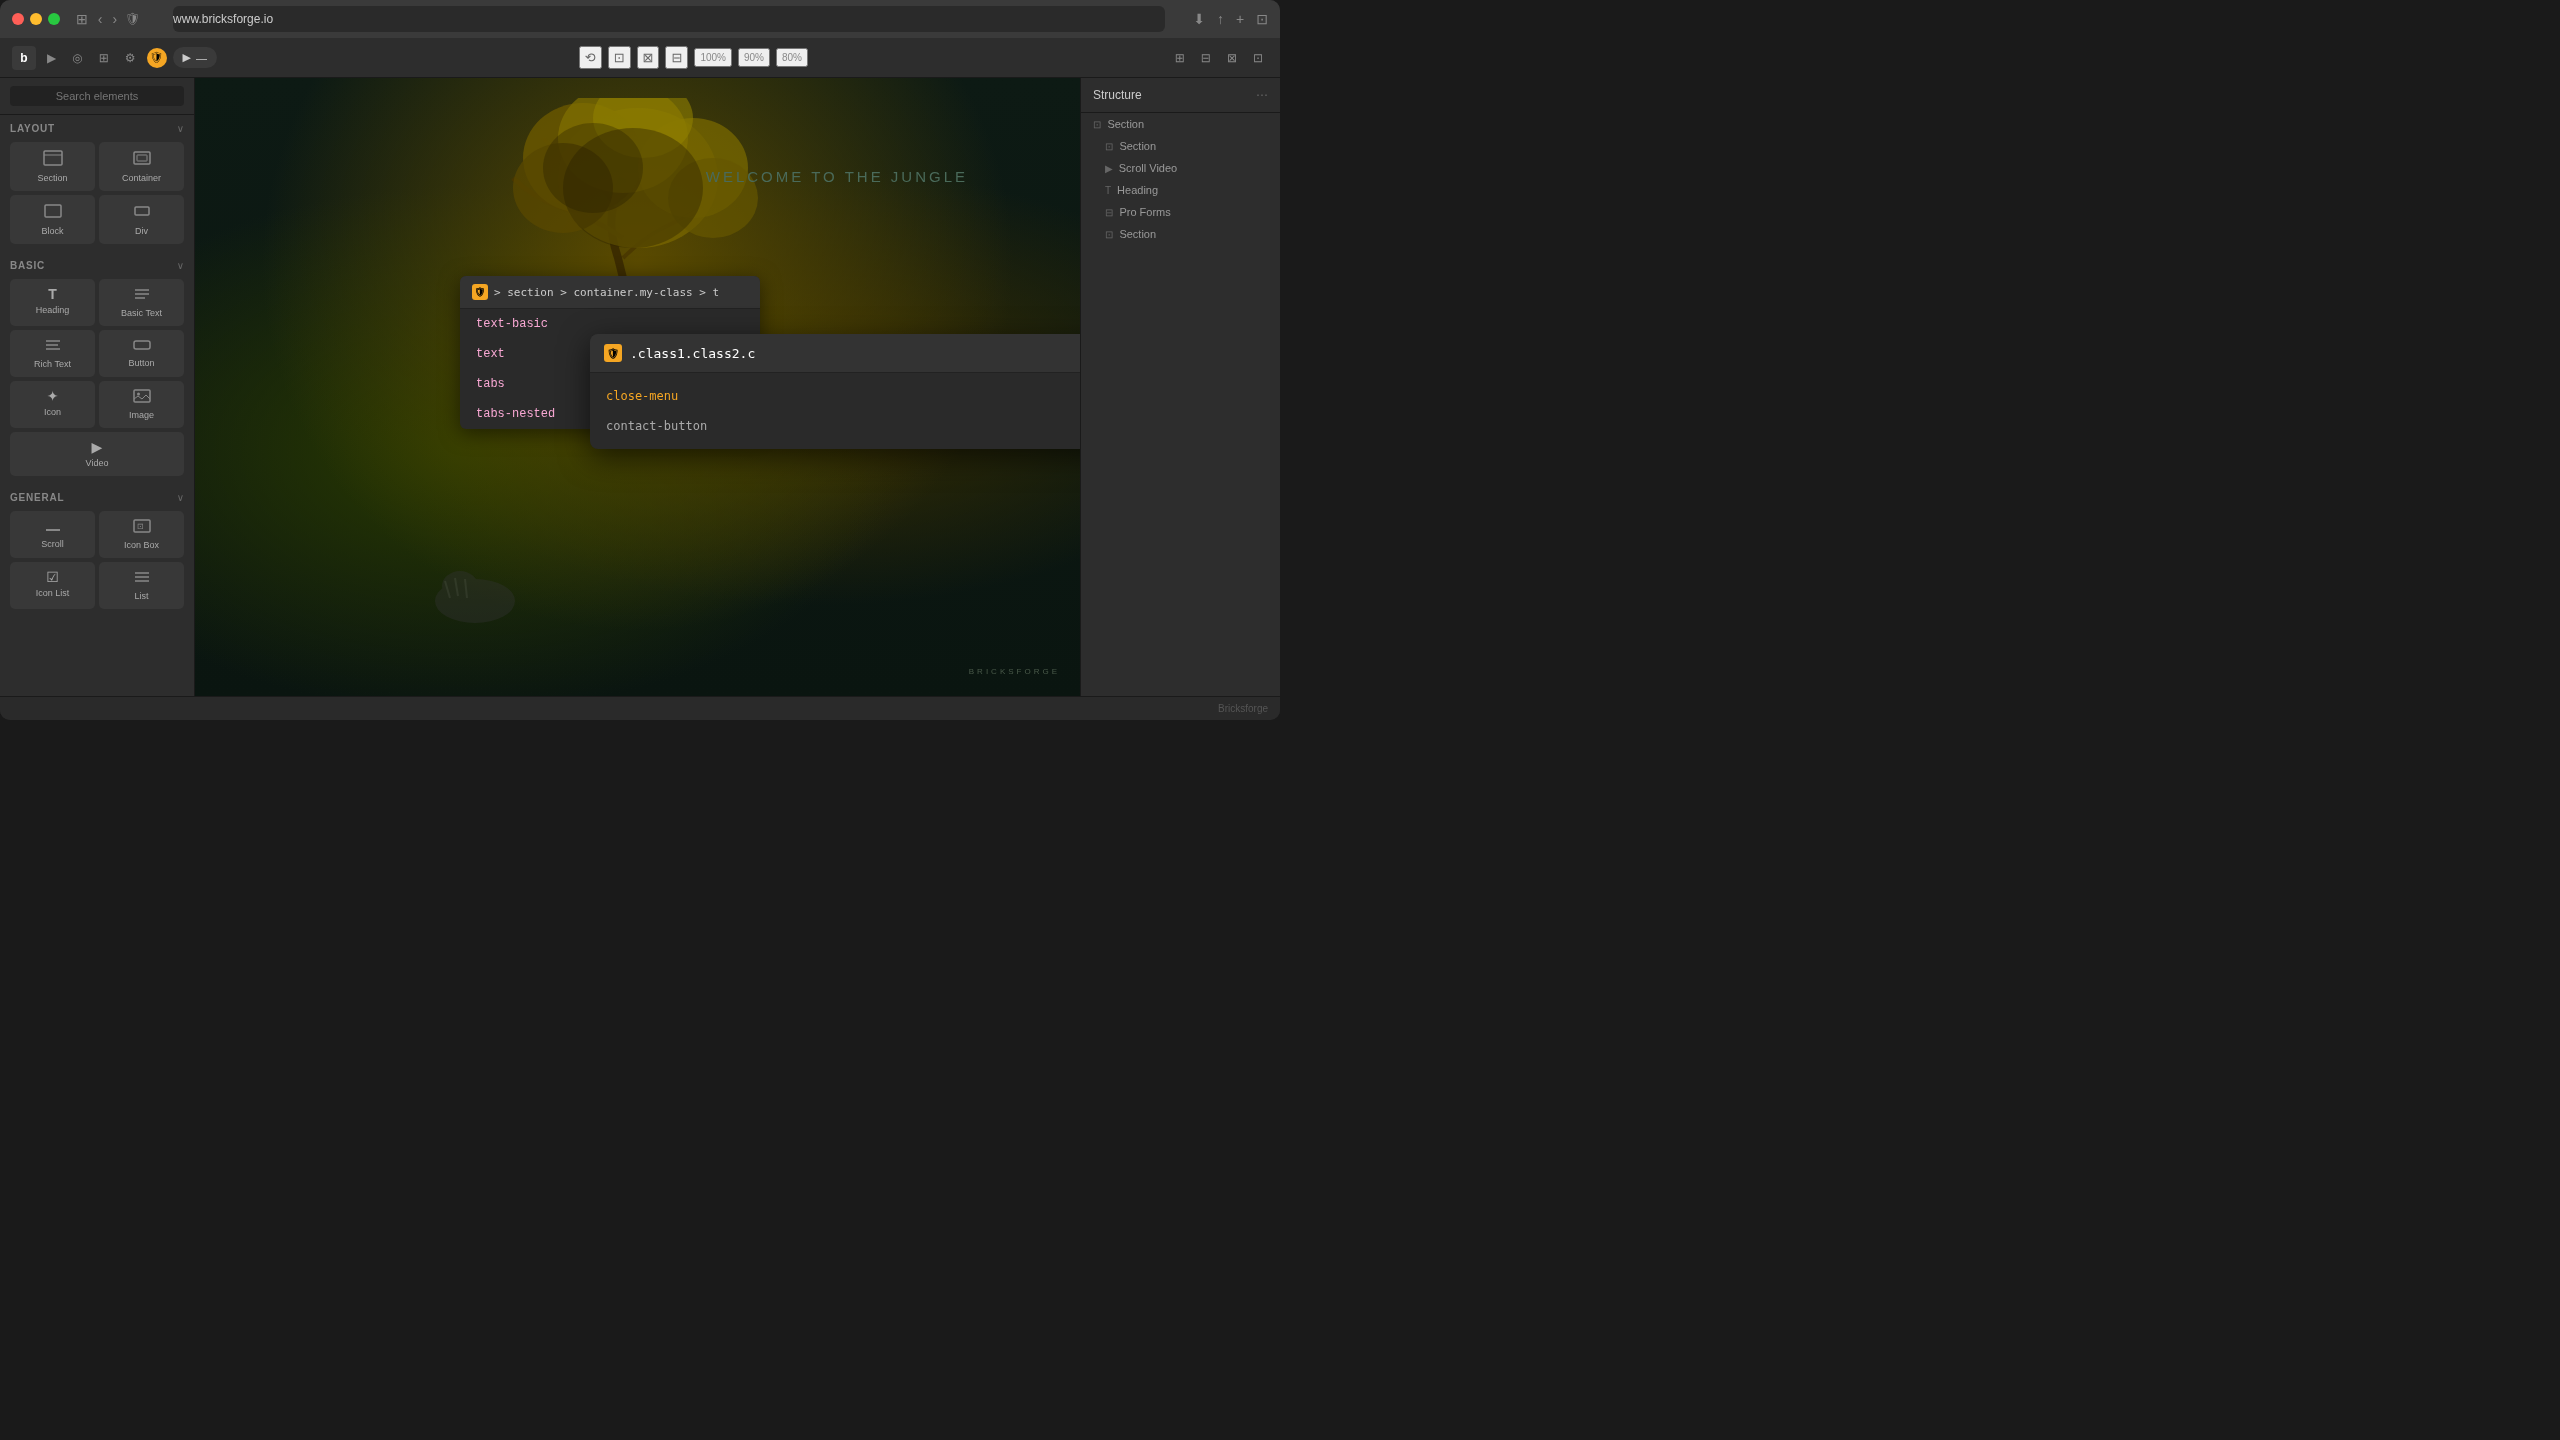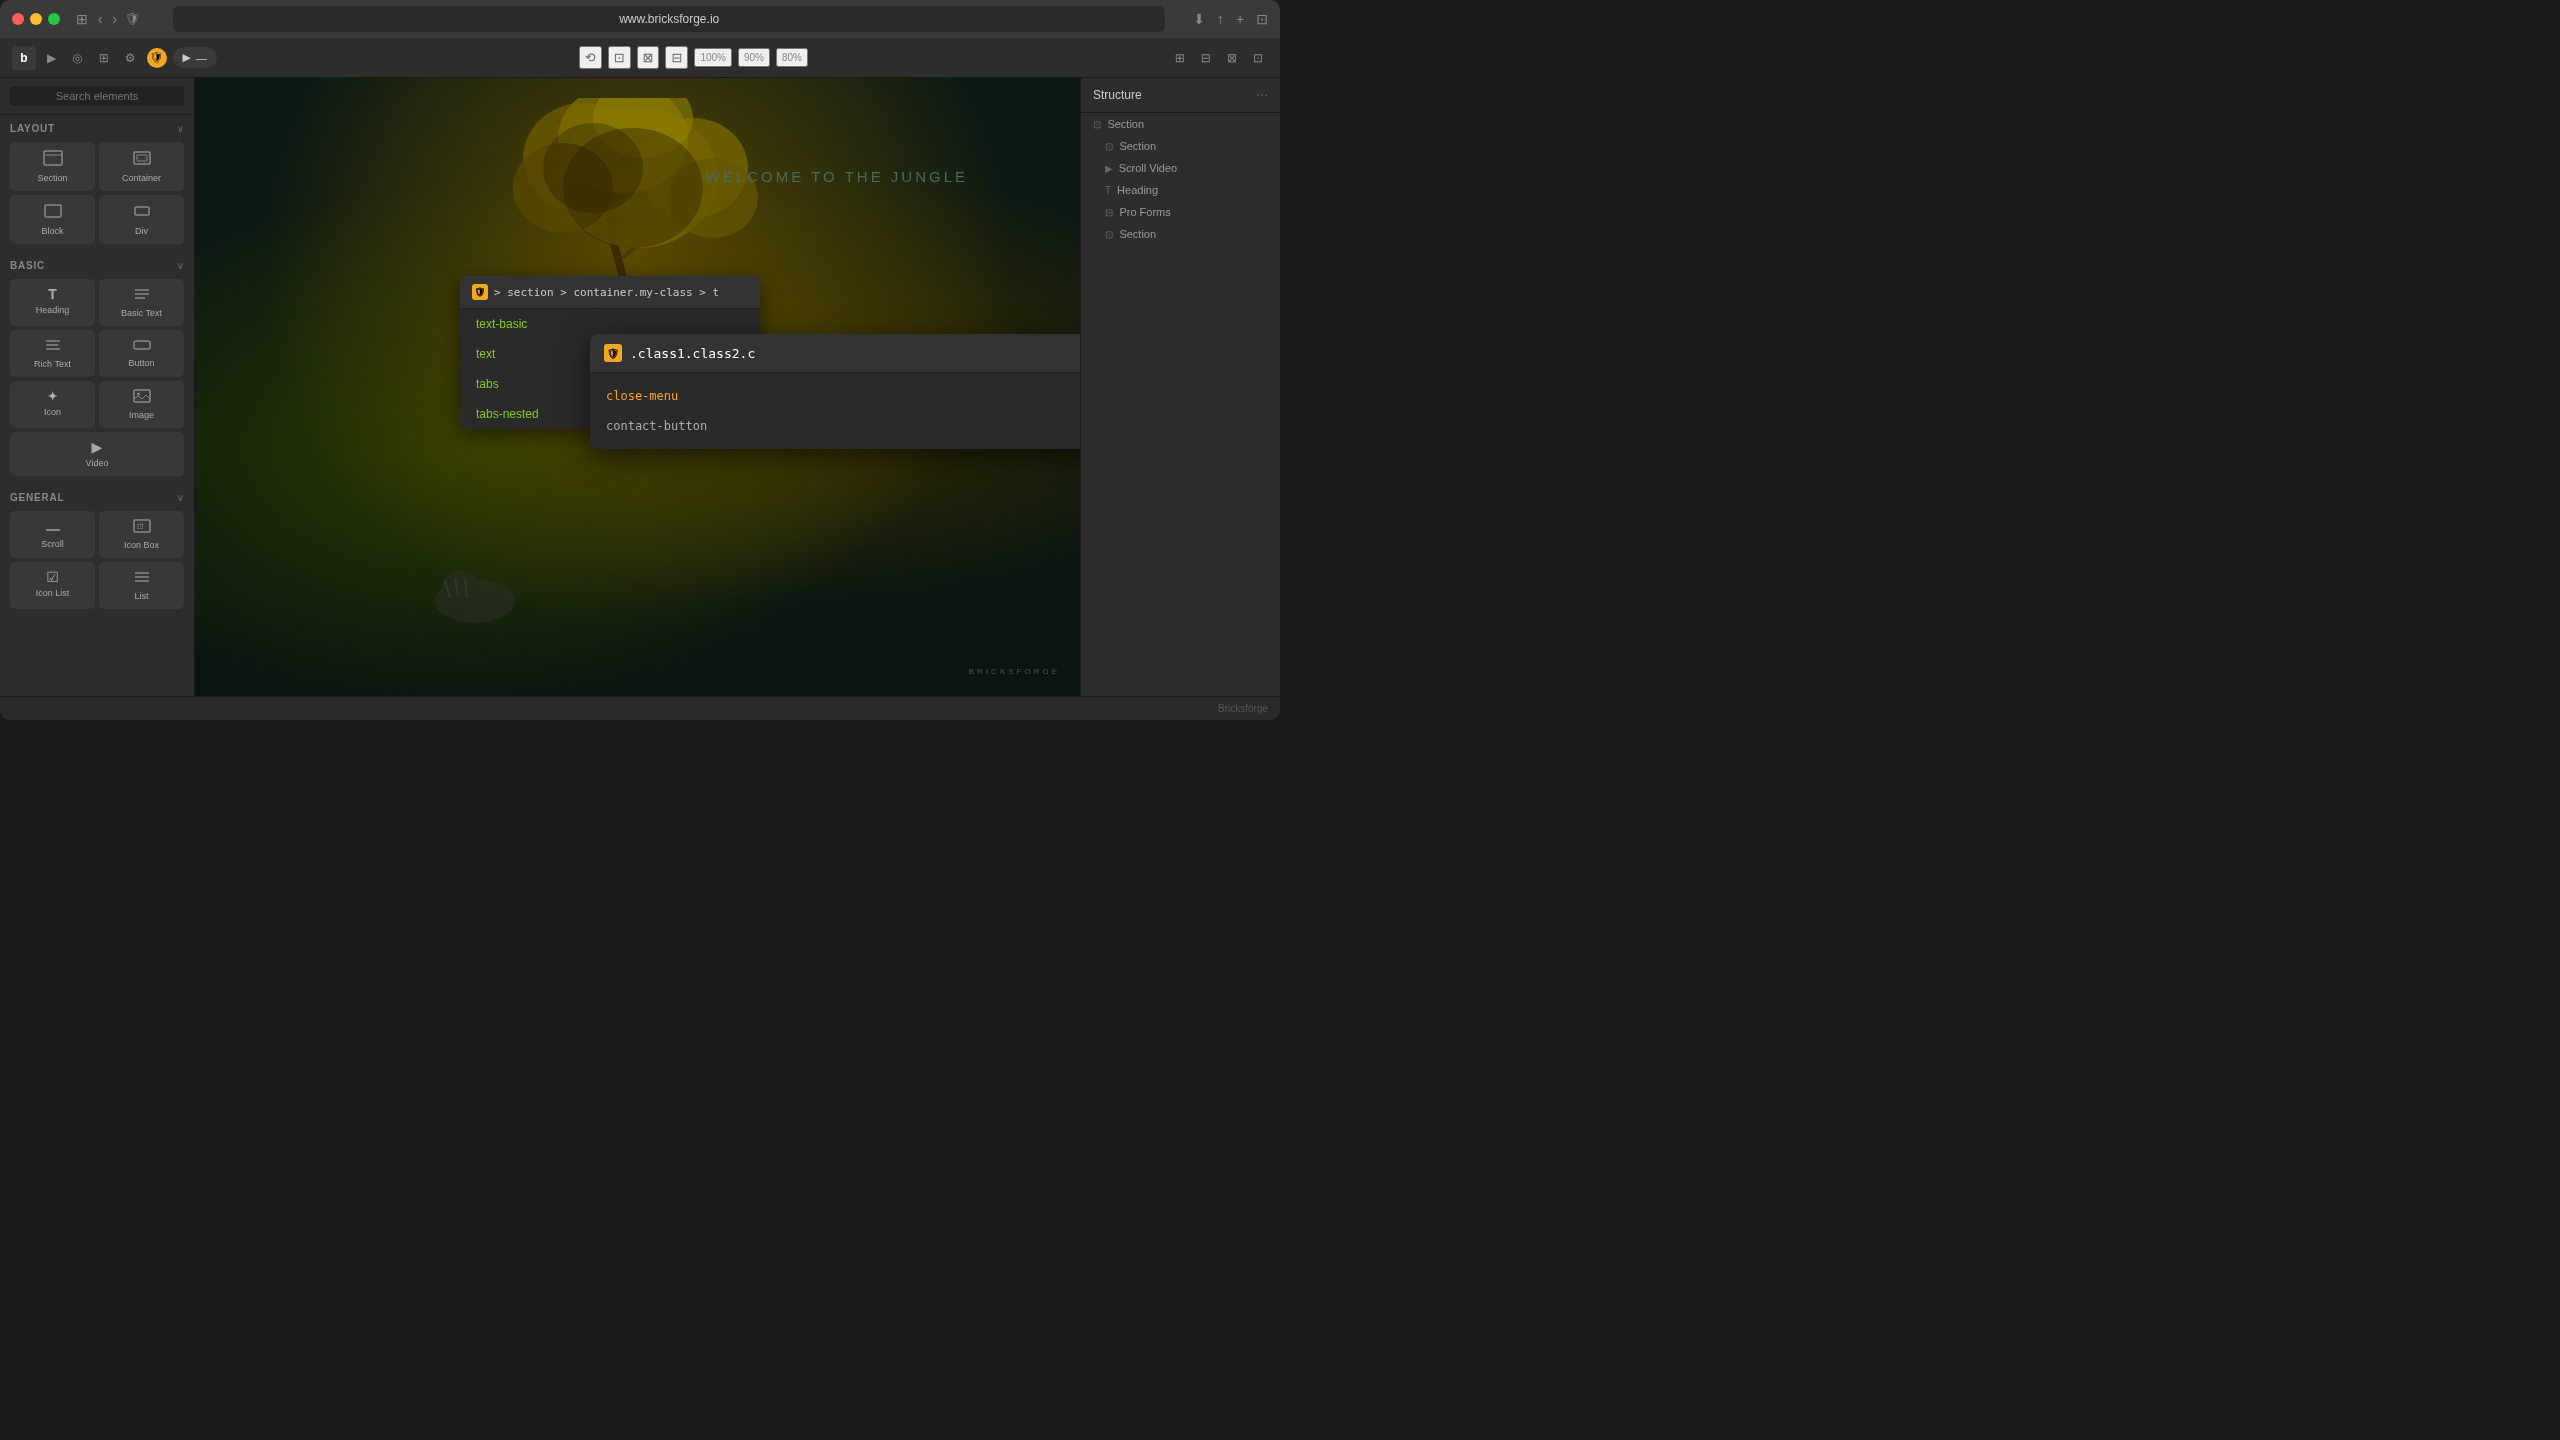--- a/index.html
+++ b/index.html
@@ -61,21 +61,21 @@
       border: none;
     }
 
     .address-bar {
       flex: 1;
       background: #2a2a2a;
       border-radius: 6px;
       height: 26px;
       display: flex;
       align-items: center;
-      justify-content: center;
+      justify-content: flex-start;
       color: #ccc;
       font-size: 12px;
       margin: 4px 20px;
     }
 
     .titlebar-right {
       display: flex;
       gap: 12px;
       align-items: center;
       color: #888;
@@ -317,23 +317,23 @@
       font-size: 11px;
       font-family: monospace;
     }
 
     .autocomplete-list {
       list-style: none;
     }
 
     .autocomplete-item {
       padding: 8px 16px;
-      color: #84cc16;
+      color: #f9a8d4;
       font-size: 12px;
-      font-family: Liberation Sans, sans-serif;
+      font-family: Liberation Mono, monospace;
       cursor: pointer;
     }
 
     
     .class-popup {
       position: absolute;
       top: 256px;
       left: 395px;
       background: #2a2a2a;
       border-radius: 8px;

